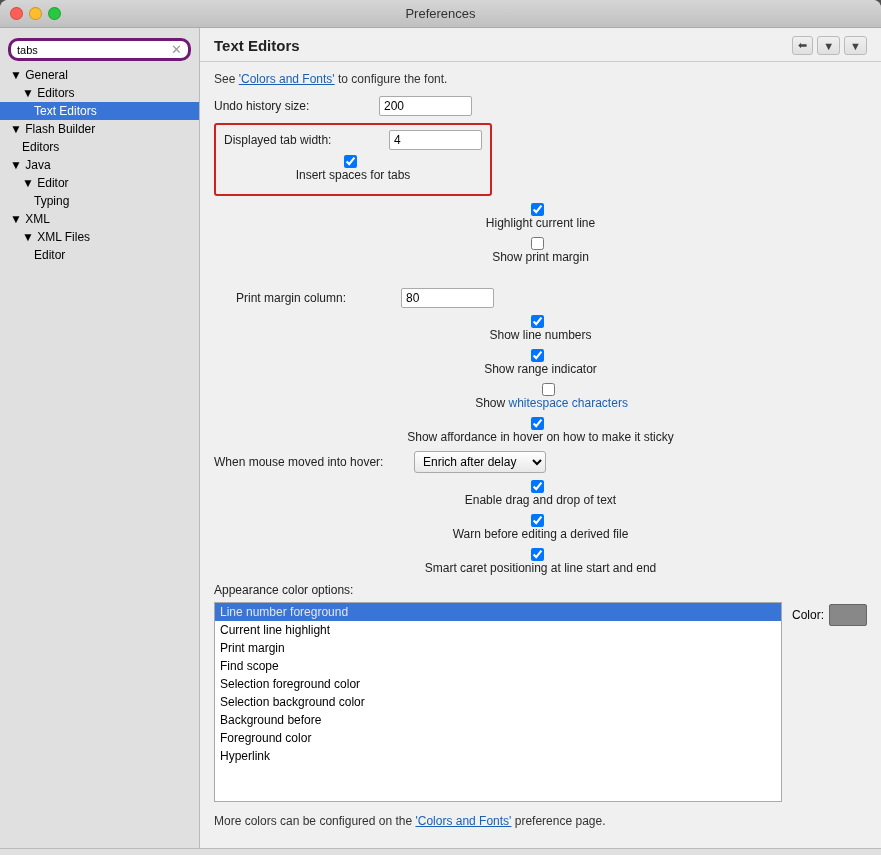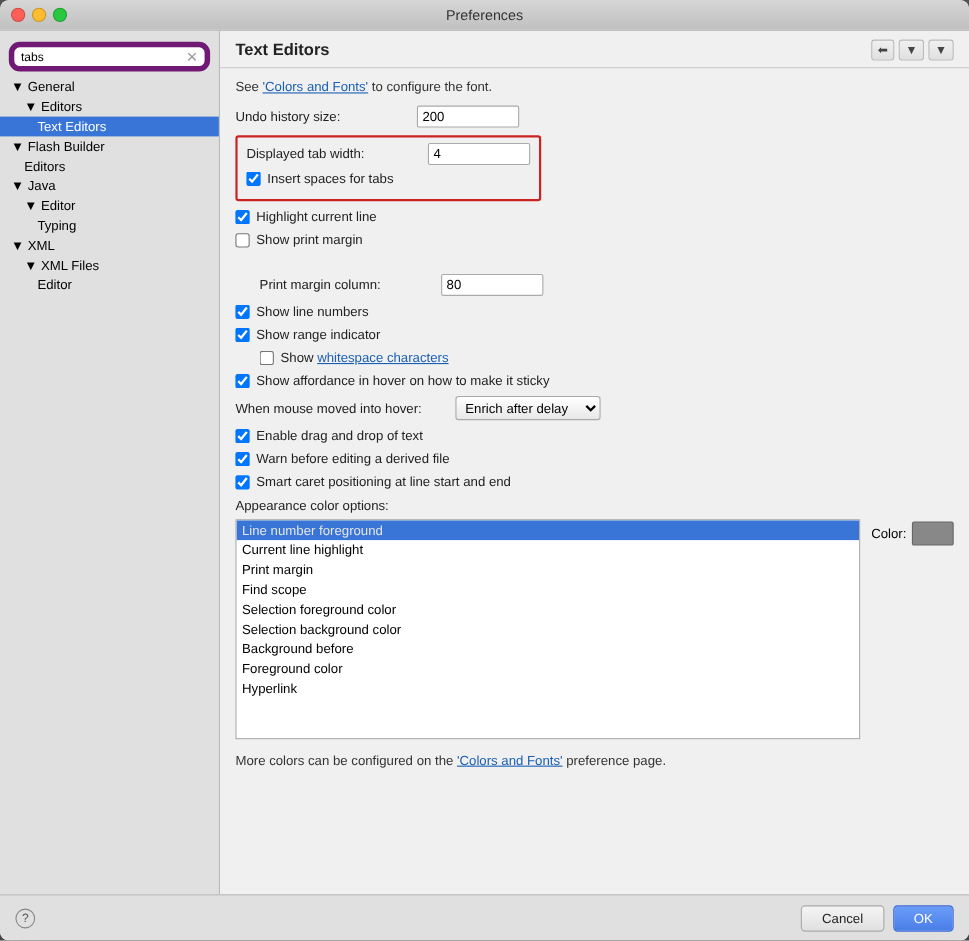--- a/index.html
+++ b/index.html
@@ -65,21 +65,21 @@
       padding: 5px 0;
       display: flex;
       flex-direction: column;
       overflow-y: auto;
     }
     .search-box {
       margin: 5px 8px;
       display: flex;
       align-items: center;
       background: white;
-      border: 5px solid #701a75;
+      border: 3px solid #701a75;
       border-radius: 10px;
       padding: 2px 6px;
     }
     .search-input {
       border: none;
       background: transparent;
       font-size: 11px;
       width: 100%;
       outline: none;
     }
@@ -179,30 +179,30 @@
       padding: 5px 8px;
       margin-bottom: 7px;
       display: inline-block;
     }
     .checkbox-row {
       display: flex;
       align-items: center;
       margin-bottom: 7px;
       font-size: 12px;
       color: #222;
+      flex-direction: column;
     }
     .checkbox-row input[type="checkbox"] {
       margin-right: 6px;
     }
     .checkbox-row.indented {
       padding-left: 22px;
     }
     .checkbox-row a {
       color: #1a5fb4;
-      text-decoration: underline;
       cursor: pointer;
     }
     .dropdown-row {
       display: flex;
       align-items: center;
       margin-bottom: 7px;
     }
     .dropdown-label {
       font-size: 12px;
       color: #222;

